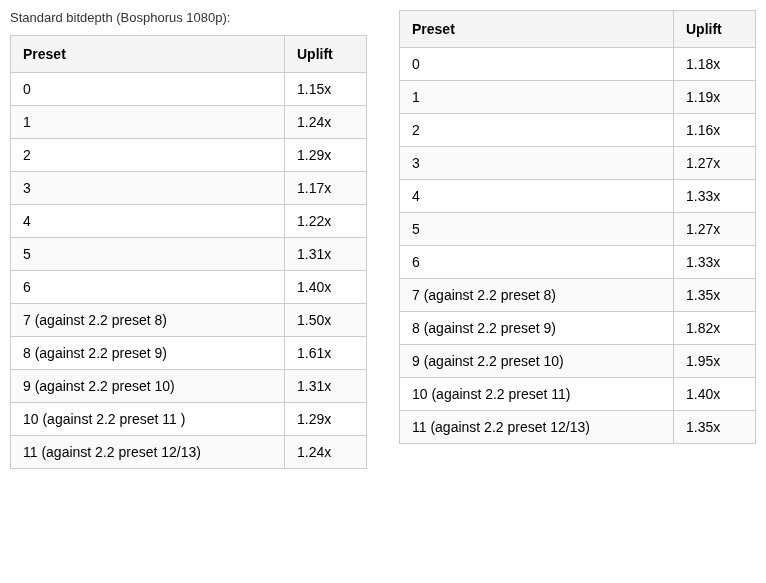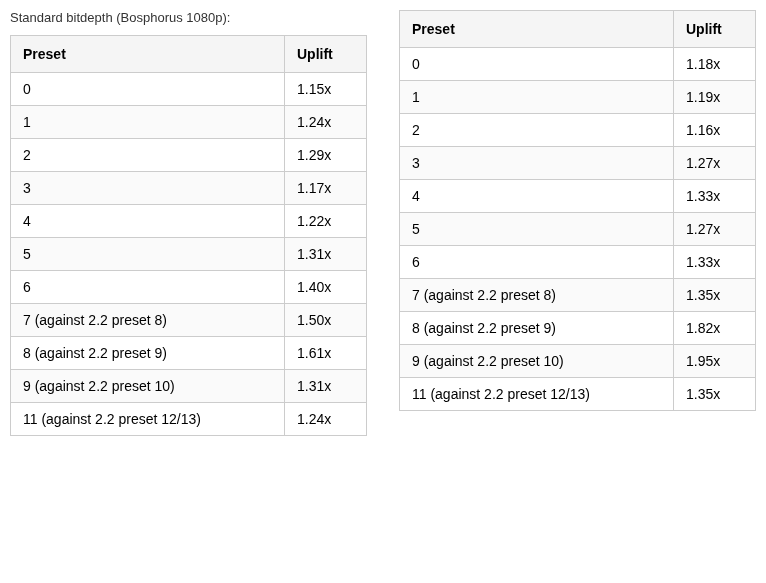--- a/index.html
+++ b/index.html
@@ -106,20 +106,24 @@
           </tr>
           <tr>
             <td>8 (against 2.2 preset 9)</td>
             <td>1.61x</td>
           </tr>
           <tr>
             <td>9 (against 2.2 preset 10)</td>
             <td>1.31x</td>
           </tr>
           <tr>
+            <td>10 (against 2.2 preset 11 )</td>
+            <td>1.29x</td>
+          </tr>
+          <tr>
             <td>11 (against 2.2 preset 12/13)</td>
             <td>1.24x</td>
           </tr>
         </tbody>
     </table>
   </div>
 
   <div class="table-section">
     <table>
       <thead>
@@ -163,20 +167,24 @@
           </tr>
           <tr>
             <td>8 (against 2.2 preset 9)</td>
             <td>1.82x</td>
           </tr>
           <tr>
             <td>9 (against 2.2 preset 10)</td>
             <td>1.95x</td>
           </tr>
           <tr>
+            <td>10 (against 2.2 preset 11)</td>
+            <td>1.40x</td>
+          </tr>
+          <tr>
             <td>11 (against 2.2 preset 12/13)</td>
             <td>1.35x</td>
           </tr>
         </tbody>
     </table>
   </div>
 
 </div>
 
 </body></html>

